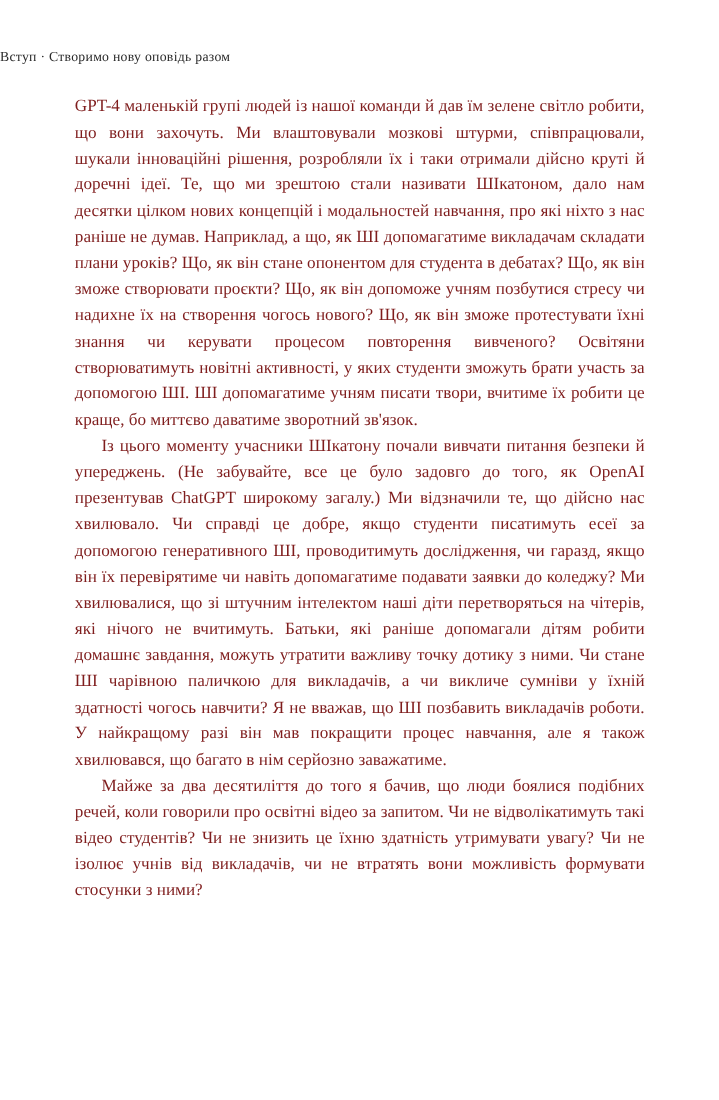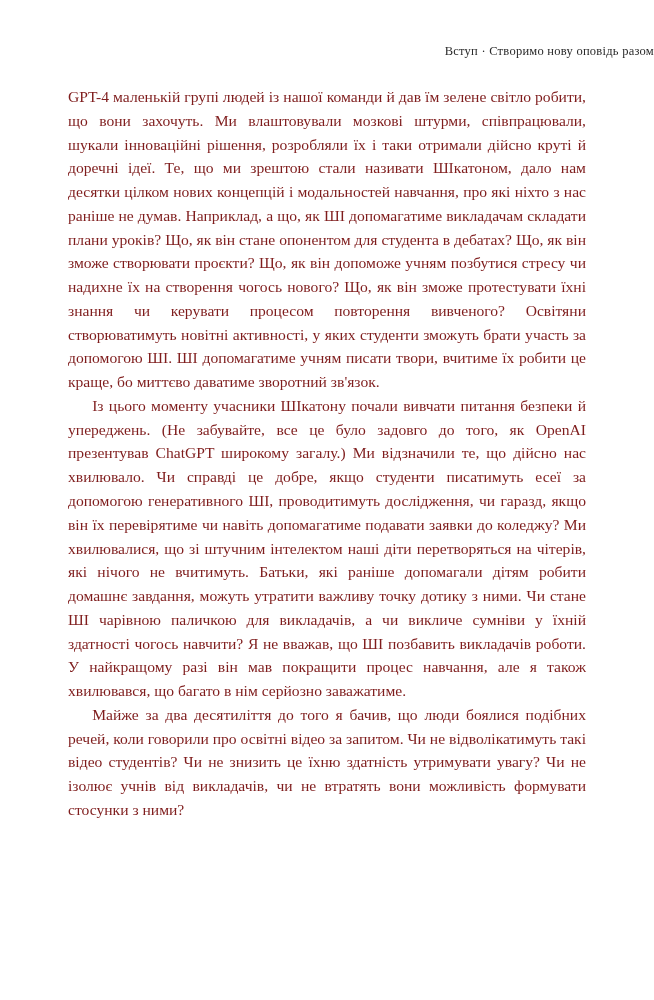--- a/index.html
+++ b/index.html
@@ -19,21 +19,21 @@
     width: 654px;
     height: 1000px;
     box-sizing: border-box;
     padding: 0;
   }
   .running-head {
     position: absolute;
     top: 44px;
     left: 0;
     right: 0;
-    text-align: right;
+    text-align: left;
     font-size: 12.5px;
     letter-spacing: 0.02em;
     color: #2a2a2a;
     font-family: "Liberation Serif", serif;
   }
   .body-text {
     position: absolute;
     top: 85px;
     left: 68px;
     width: 518px;

